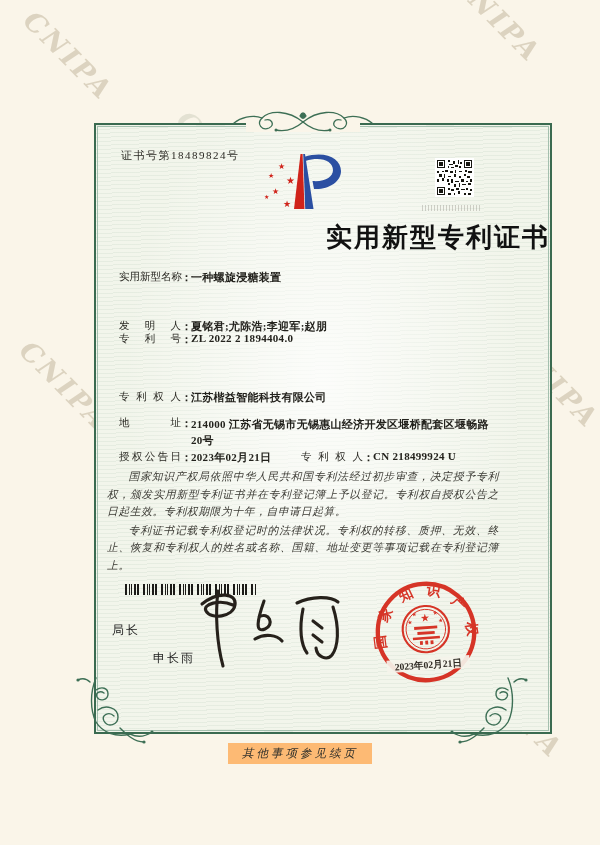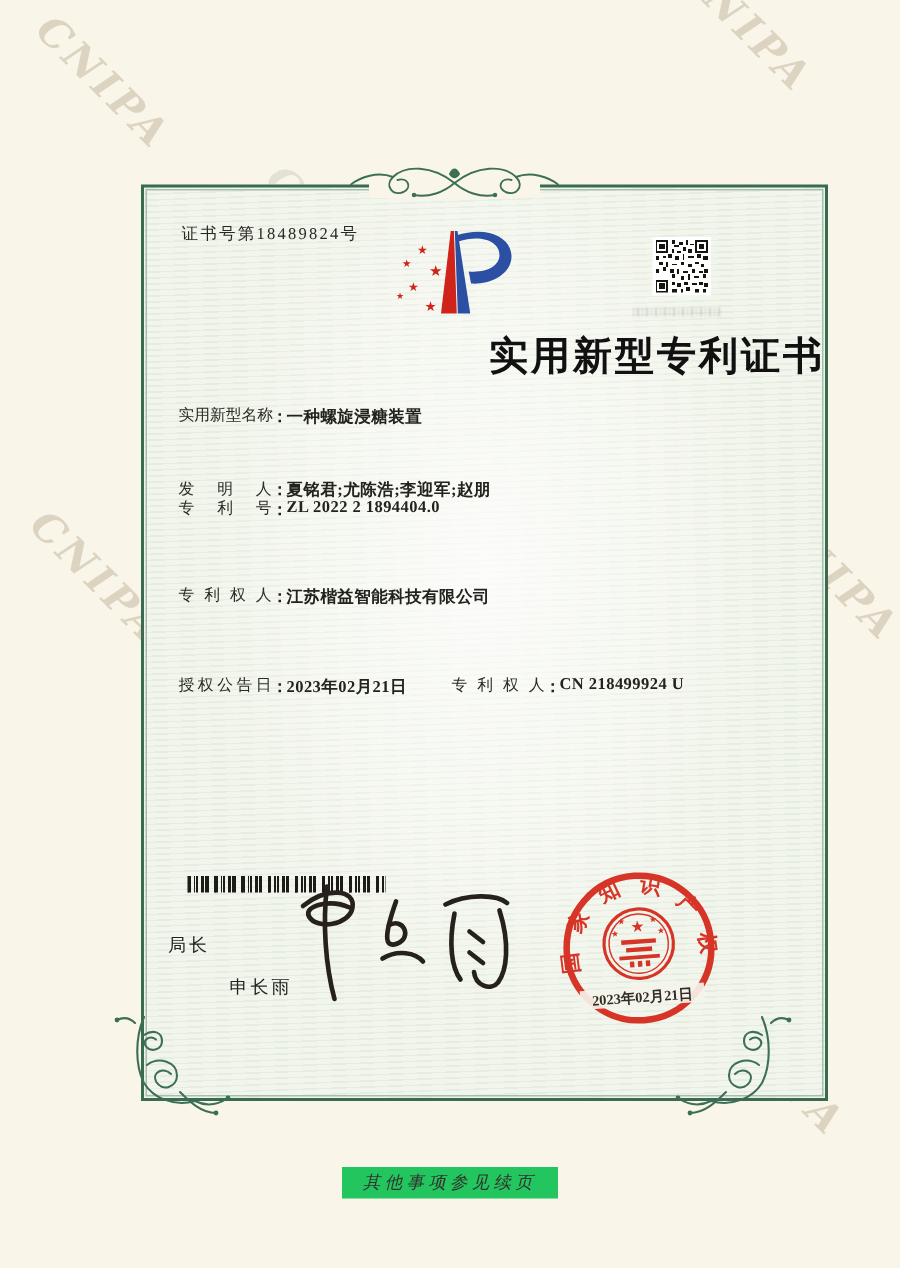--- a/index.html
+++ b/index.html
@@ -119,22 +119,22 @@
   .flourish-top { position: absolute; left: 228px; top: 106px; width: 150px; height: 34px; z-index: 3; }
   .flourish-bl  { position: absolute; left: 76px;  top: 676px; width: 78px; height: 72px; z-index: 3; }
   .flourish-br  { position: absolute; left: 450px; top: 676px; width: 78px; height: 72px; z-index: 3; transform: scaleX(-1); }
 
   .continuation {
     position: absolute; left: 0; top: 743px; width: 100%;
     text-align: center; z-index: 2;
   }
   .continuation span {
     display: inline-block; padding: 3px 14px;
-    background: #22c55e;
-    font-style: italic; font-size: 11.5px; letter-spacing: 3px; color: #33322c; margin-top: 35px;
+    background: #fdba74;
+    font-style: italic; font-size: 11.5px; letter-spacing: 3px; color: #33322c;
   }
 </style>
 </head>
 <body>
 
 <span class="wm" style="left:12px; top:40px;">CNIPA</span>
 <span class="wm" style="left:440px; top:2px;">CNIPA</span>
 <span class="wm light" style="left:165px; top:140px;">CNIPA</span>
 <span class="wm" style="left:8px; top:370px;">CNIPA</span>
 <span class="wm light" style="left:378px; top:268px;">CNIPA</span>
@@ -177,27 +177,34 @@
   </div>
   <div class="frow" style="top:168px;margin-top:26px;">
     <span class="flabel">发明人</span><span class="fcolon">：</span><span class="fval">夏铭君;尤陈浩;李迎军;赵朋</span>
   </div>
   <div class="frow" style="top:207px;">
     <span class="flabel">专利号</span><span class="fcolon">：</span><span class="fval">ZL 2022 2 1894404.0</span>
   </div>
   <div class="frow" style="top:265px;">
     <span class="flabel">专利权人</span><span class="fcolon">：</span><span class="fval">江苏楷益智能科技有限公司</span>
   </div>
+  <div class="frow" style="top:291px;">
+    <span class="flabel">地址</span><span class="fcolon">：</span><span class="fval wrap">214000 江苏省无锡市无锡惠山经济开发区堰桥配套区堰畅路20号</span>
+  </div>
   <div class="frow" style="top:325px;">
     <span class="flabel">授权公告日</span><span class="fcolon">：</span><span class="fval">2023年02月21日</span>
     <span class="pair2">
       <span class="flabel">专利权人</span><span class="fcolon">：</span><span class="fval">CN 218499924 U</span>
     </span>
   </div>
 
+  <div class="bodytext">
+    <p>国家知识产权局依照中华人民共和国专利法经过初步审查，决定授予专利权，颁发实用新型专利证书并在专利登记簿上予以登记。专利权自授权公告之日起生效。专利权期限为十年，自申请日起算。</p>
+    <p>专利证书记载专利权登记时的法律状况。专利权的转移、质押、无效、终止、恢复和专利权人的姓名或名称、国籍、地址变更等事项记载在专利登记簿上。</p>
+  </div>
 
   <div class="barcode"></div>
 
   <div class="sig-role">局长</div>
   <div class="sig-name">申长雨</div>
 
   <svg class="signature" viewBox="0 0 175 95" aria-hidden="true">
     <g stroke="#26211b" stroke-width="3.1" fill="none" stroke-linecap="round" stroke-linejoin="round">
       <path d="M18 24 C 34 11 53 13 51 25 C 49 37 27 40 22 31 C 18 24 36 19 49 25"></path>
       <path d="M34 11 C 31 35 33 64 39 86"></path>

